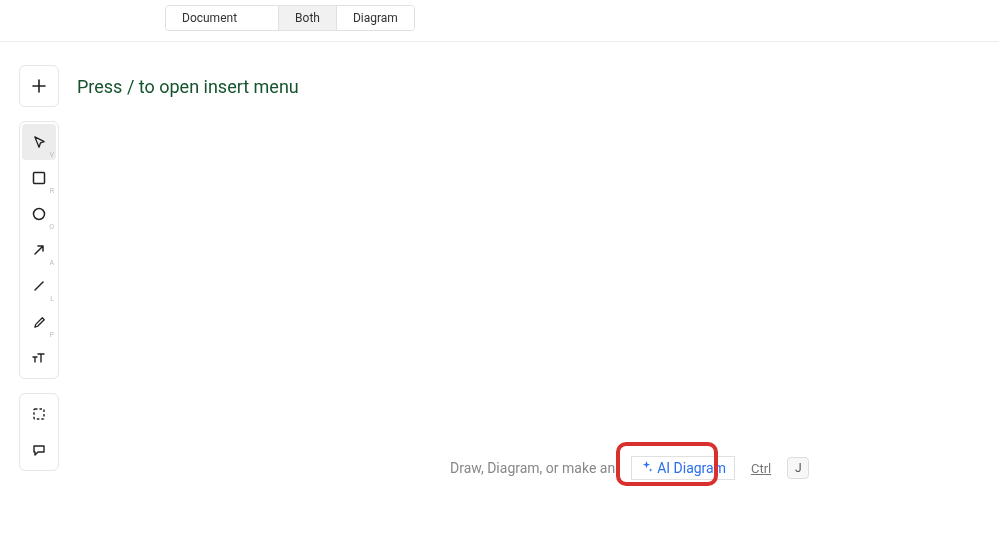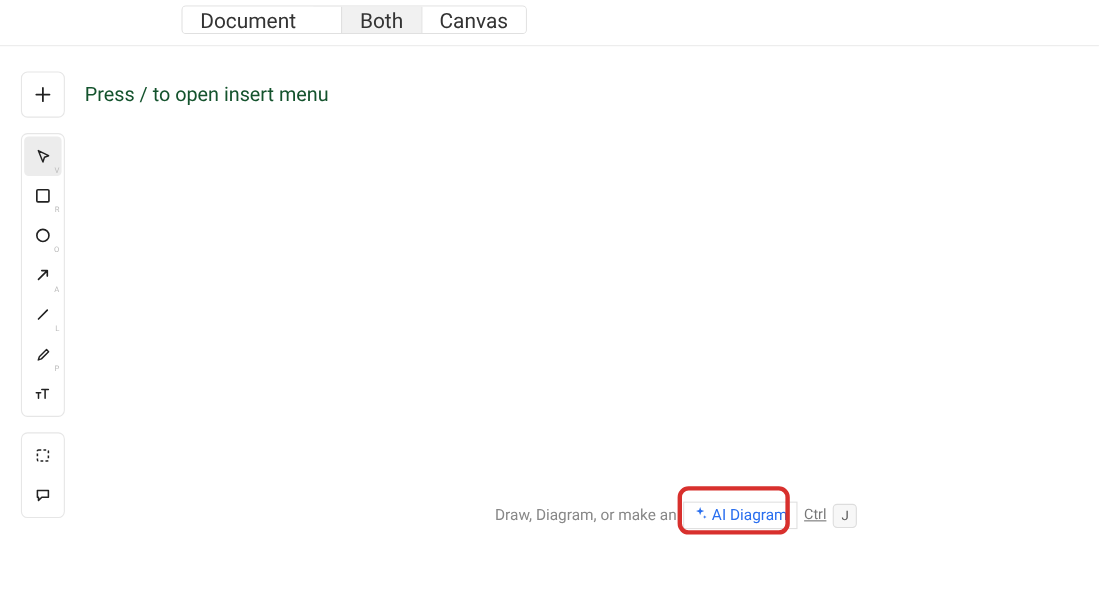--- a/index.html
+++ b/index.html
@@ -16,21 +16,21 @@
       top: 5px;
       left: 165px;
       display: flex;
       border: 1px solid #e0e0e0;
       border-radius: 4px;
       overflow: hidden;
       height: 26px;
     }
     .top-tabs .tab {
       padding: 4px 16px;
-      font-size: 19px;
+      font-size: 12px;
       color: #333;
       cursor: pointer;
       background: #fff;
       display: flex;
       align-items: center;
     }
     .top-tabs .tab.active {
       background: #f1f1f1;
       margin-left: 25px;
     }
@@ -91,21 +91,21 @@
       left: 77px;
       font-size: 18px;
       color: #14532d;
     }
     .bottom-bar {
       position: absolute;
       top: 456px;
       left: 450px;
       display: flex;
       align-items: center;
-      gap: 6px;
+      gap: 16px;
       font-size: 14px;
       color: #888;
     }
     .ai-btn {
       display: inline-flex;
       align-items: center;
       gap: 4px;
       padding: 3px 8px;
       border: 1px solid #e0e0e0;
       border-radius: 0;
@@ -142,21 +142,21 @@
       color: #777;
       text-decoration: underline;
     }
   </style>
 </head>
 <body>
 
 <div class="top-tabs">
   <div class="tab">Document</div>
   <div class="tab active">Both</div>
-  <div class="tab">Canvas</div>
+  <div class="tab">Diagram</div>
 </div>
 
 <div class="header-separator"></div>
 
 <div class="toolbar">
 
   <div class="tool-group">
     <div class="tool-btn">
       <span>
         <svg width="16" height="16" viewBox="0 0 16 16">

